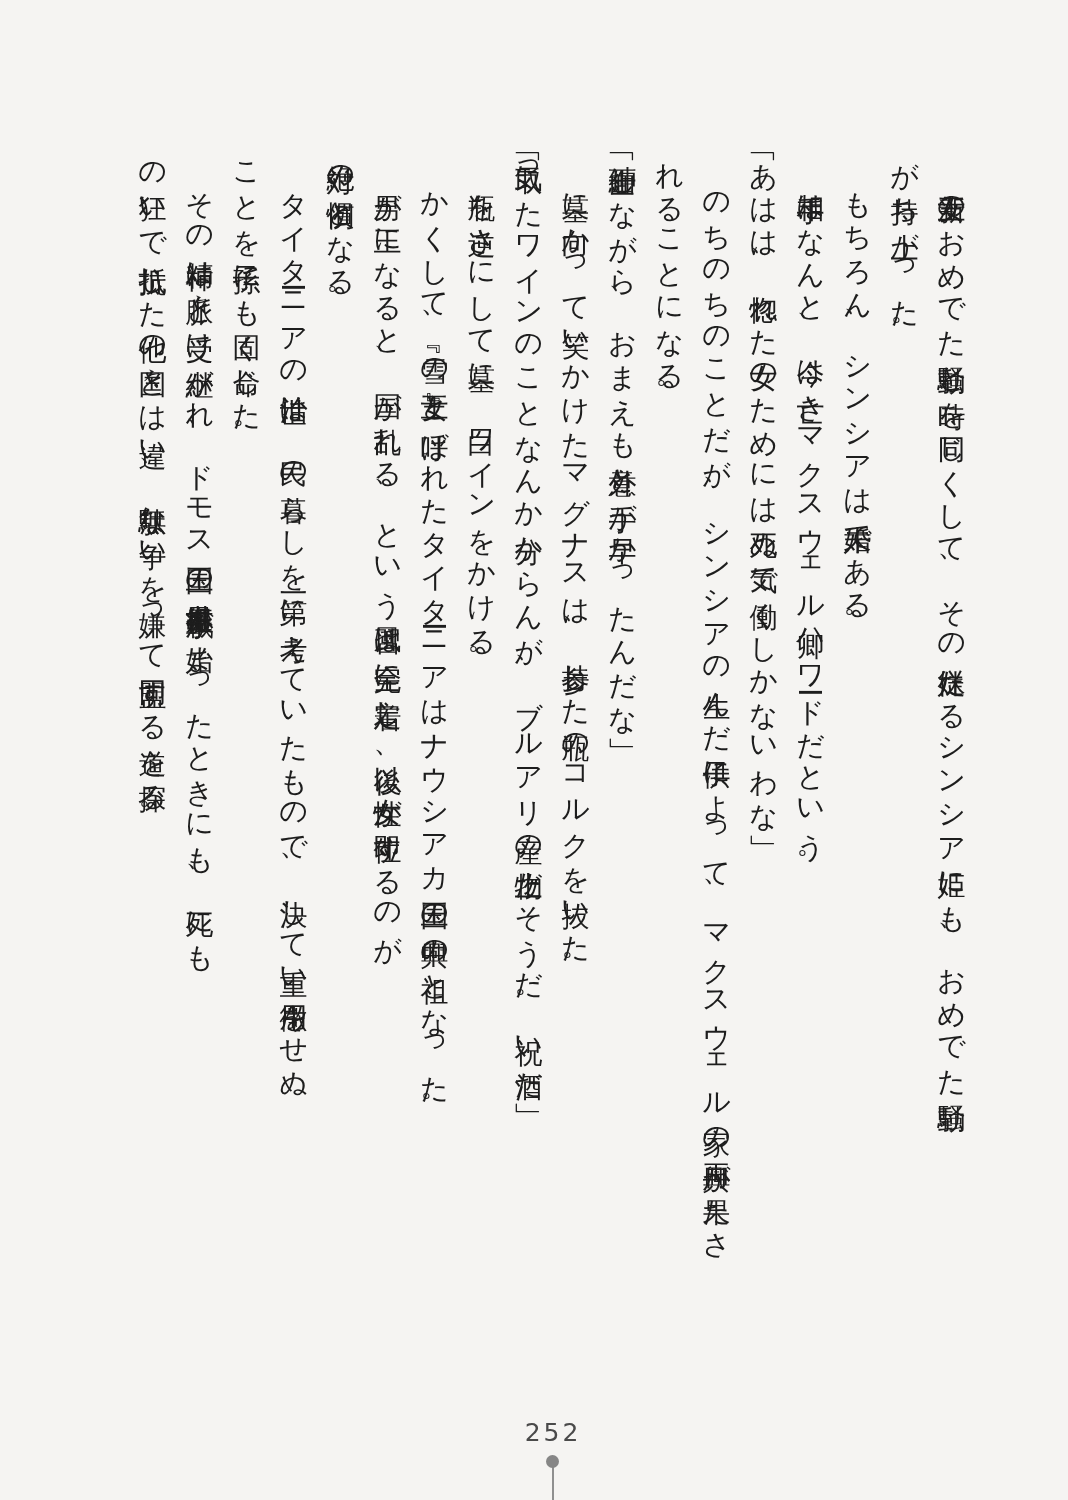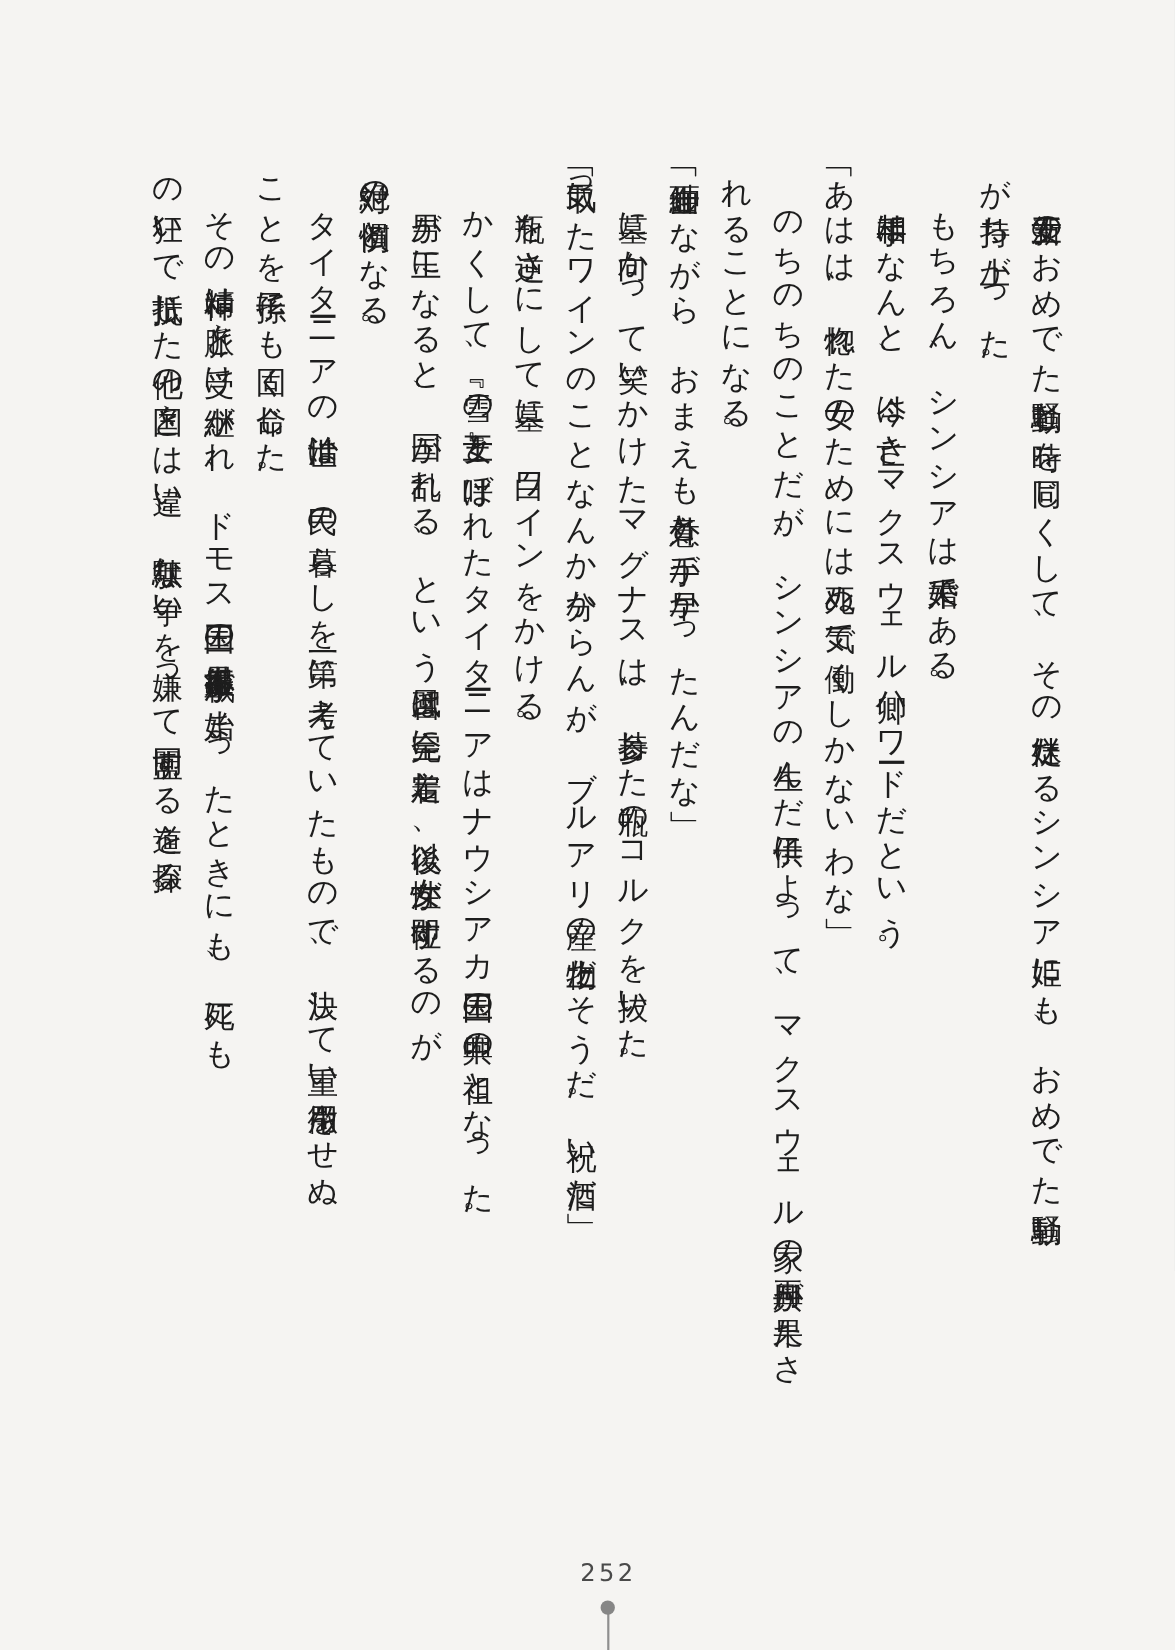--- a/index.html
+++ b/index.html
@@ -36,21 +36,21 @@
     letter-spacing: 1.5px;  
     white-space: nowrap;
     font-weight: 400;
   }
   .page-number {
     position: absolute;
     top: 1418px;
     left: 553px;
     transform: translateX(-50%);
     font-family: "DejaVu Sans", "Liberation Sans", sans-serif;
-    font-size: 22px;
+    font-size: 25px;
     letter-spacing: 3px;
     color: #4a4a4a;
     text-align: right;
   }
   .marker-line {
     position: absolute;
     left: 552px;
     top: 1461px;
     width: 2px;
     height: 39px;

